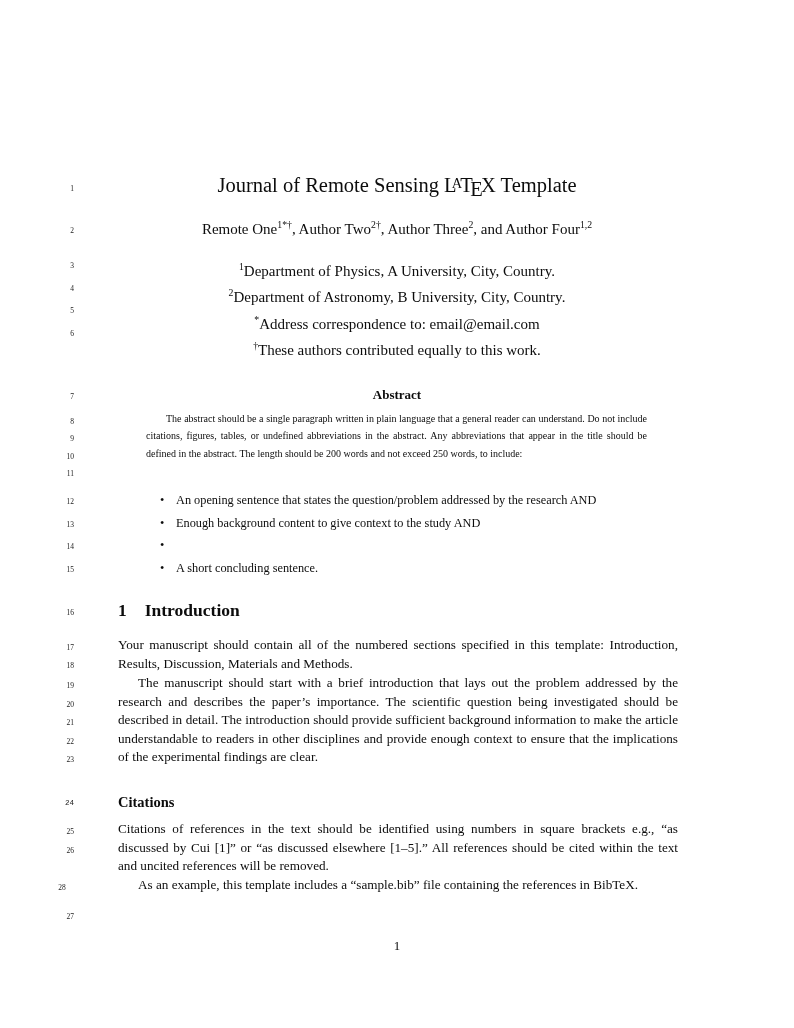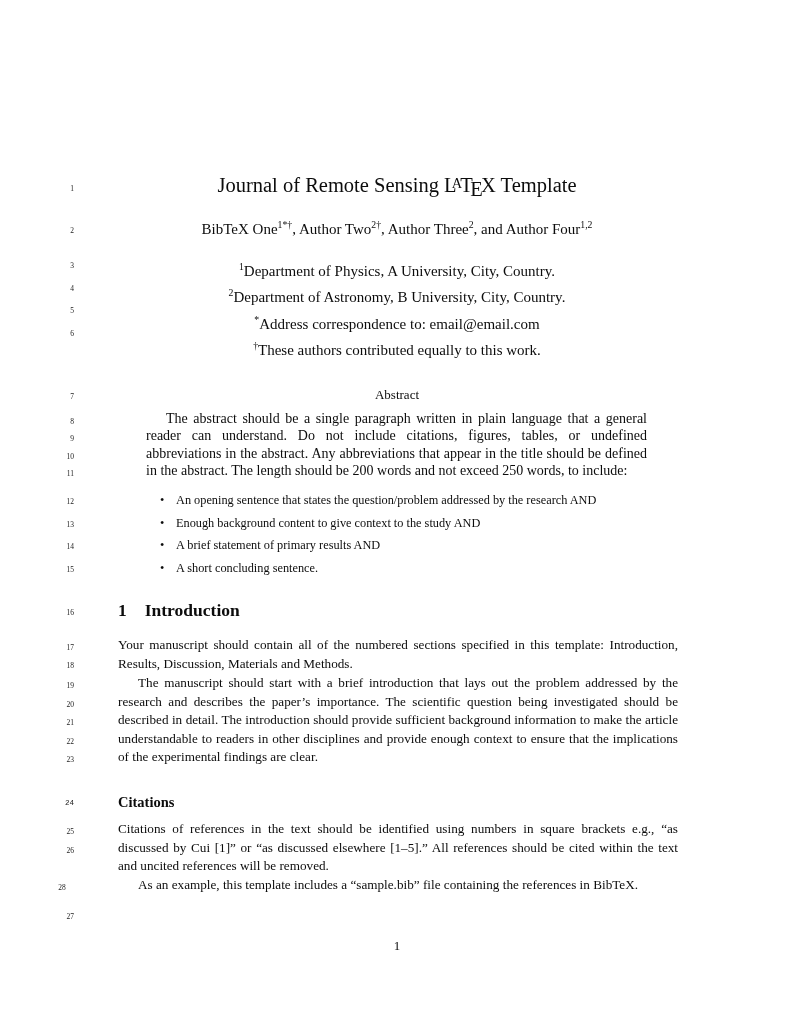--- a/index.html
+++ b/index.html
@@ -29,25 +29,25 @@
     position:absolute; top:219px; left:0; width:794px;
     text-align:center; font-size:15px;
   }
   .authors sup, .affil sup { font-size:65%; }
   .affils {
     position:absolute; top:256px; left:0; width:794px;
     text-align:center; font-size:15px; line-height:22.4px;
   }
   .abstract-heading {
     position:absolute; top:387px; left:0; width:794px;
-    text-align:center; font-size:13px; font-weight:normal;
+    text-align:center; font-size:13px; font-weight:bold;
   }
   .abstract-body {
     position:absolute; top:410px; left:146px; width:501px;
-    font-size:14px; line-height:17.4px; text-align:justify;
+    font-size:10px; line-height:17.4px; text-align:justify;
   }
   .abstract-body .para-indent { display:inline-block; width:20px; }
   .bullets {
     position:absolute; top:492px; left:160px; width:480px;
     font-size:12.3px;
   }
   .bullet-item { display:flex; line-height:17px; margin-bottom:5.5px; }
   .bullet { width:16px; flex:0 0 16px; }
   .section-heading {
     position:absolute; top:600px; left:118px; width:560px;
@@ -74,21 +74,21 @@
 </head>
 <body>
 
 <div class="page" id="page">
 
   <div class="title">
     <span>Journal of Remote Sensing </span><span><span>L</span><span class="latex-a">A</span><span>T</span><span class="latex-e">E</span><span>X</span></span><span> Template</span>
   </div>
 
   <div class="authors">
-    <span>BibTeX One</span><sup>1*†</sup><span>, Author Two</span><sup>2†</sup><span>, Author Three</span><sup>2</sup><span>, and Author Four</span><sup>1,2</sup>
+    <span>Remote One</span><sup>1*†</sup><span>, Author Two</span><sup>2†</sup><span>, Author Three</span><sup>2</sup><span>, and Author Four</span><sup>1,2</sup>
   </div>
 
   <div class="affils">
     <div class="affil"><sup>1</sup><span>Department of Physics, A University, City, Country.</span></div>
     <div class="affil"><sup>2</sup><span>Department of Astronomy, B University, City, Country.</span></div>
     <div class="affil"><sup>*</sup><span>Address correspondence to: email@email.com</span></div>
     <div class="affil"><sup>†</sup><span>These authors contributed equally to this work.</span></div>
   </div>
 
   <div class="abstract-heading">Abstract</div>
@@ -99,21 +99,20 @@
     <div class="bullet-item">
       <span class="bullet">•</span>
       <span>An opening sentence that states the question/problem addressed by the research AND</span>
     </div>
     <div class="bullet-item">
       <span class="bullet">•</span>
       <span>Enough background content to give context to the study AND</span>
     </div>
     <div class="bullet-item">
       <span class="bullet">•</span>
-      <span>A brief statement of primary results AND</span>
     </div>
     <div class="bullet-item">
       <span class="bullet">•</span>
       <span>A short concluding sentence.</span>
     </div>
   </div>
 
   <div class="section-heading">
     <span class="section-number">1</span><span>Introduction</span>
   </div>

